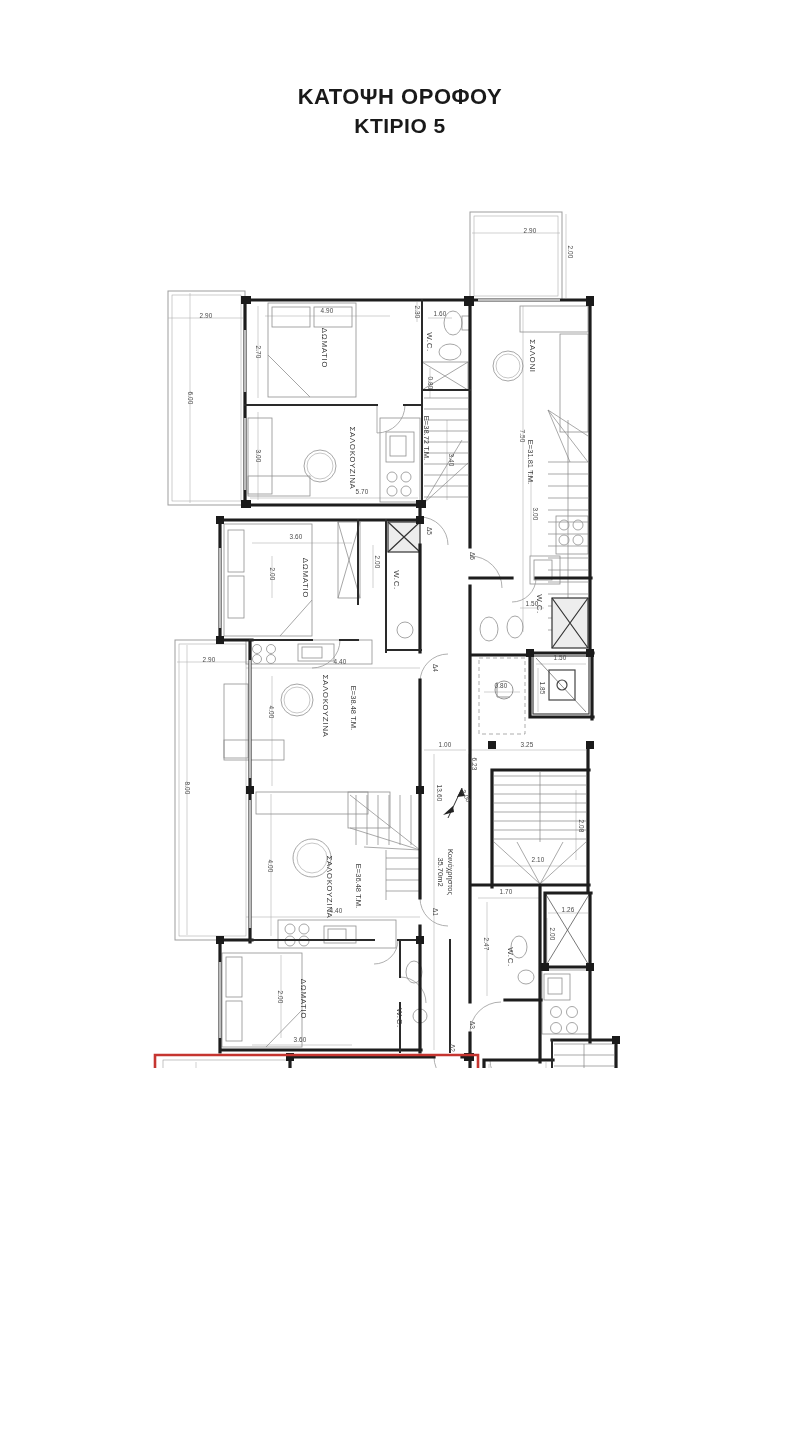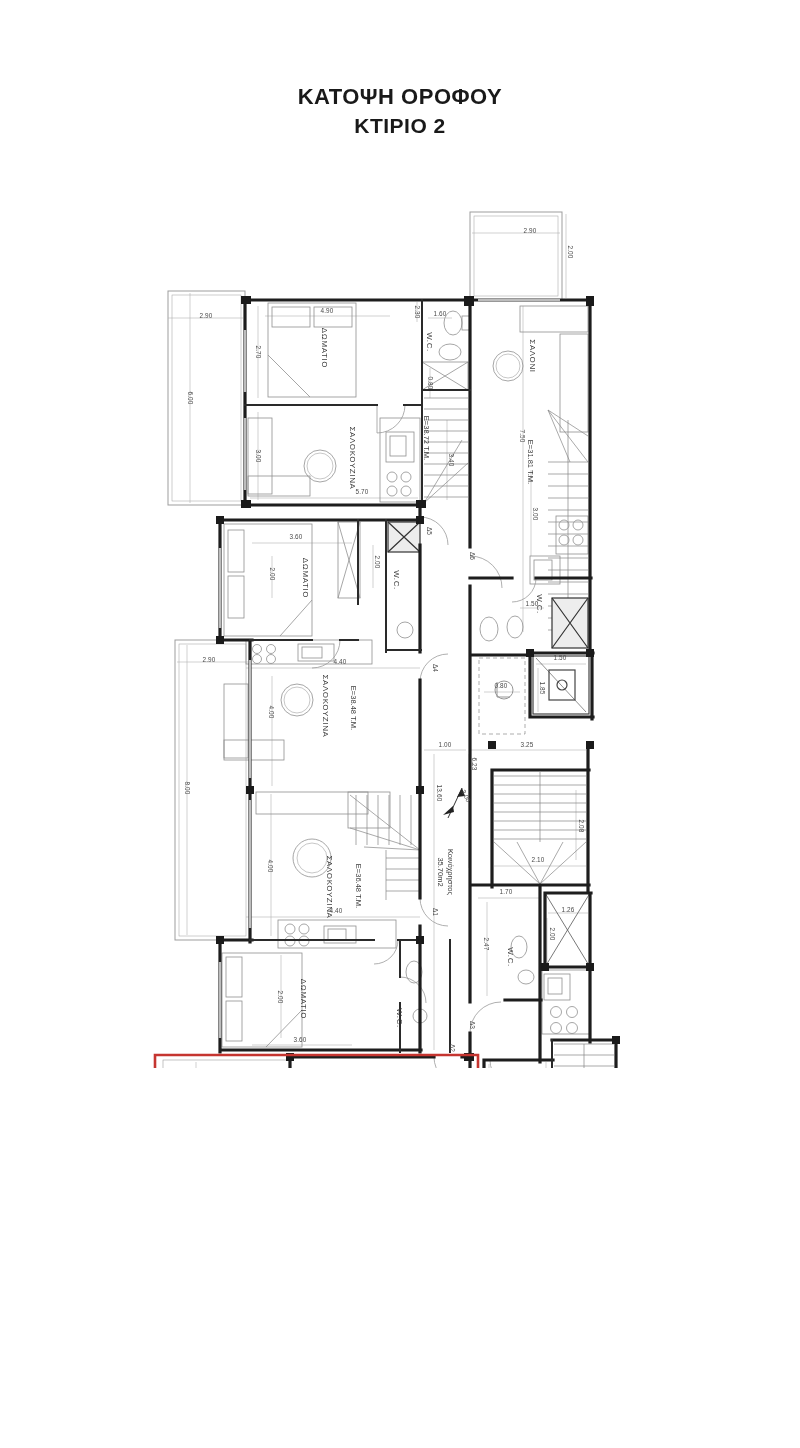--- a/index.html
+++ b/index.html
@@ -16,21 +16,21 @@
   .door{font-size:6.5px;fill:#474747;}
   .dim{font-size:6.4px;fill:#4a4a4a;letter-spacing:.2px;}
 </style>
 </head>
 <body>
 
 <div class="canvas">
 
   <div class="title-block">
     <div class="title-line1">ΚΑΤΟΨΗ ΟΡΟΦΟΥ</div>
-    <div class="title-line2">ΚΤΙΡΙΟ 2</div>
+    <div class="title-line2">ΚΤΙΡΙΟ 5</div>
   </div>
 
   <svg id="plan" width="800" height="1448" viewBox="0 0 800 1448" xmlns="http://www.w3.org/2000/svg">
 
     <g stroke="#9d9d9d" fill="none" stroke-width="1">
       <rect x="168" y="291" width="77" height="214"></rect>
         <rect x="172" y="295" width="69" height="206" stroke-width=".5"></rect>
       <rect x="470" y="212" width="92" height="88"></rect>
         <rect x="474" y="216" width="84" height="80" stroke-width=".5"></rect>
       <rect x="175" y="640" width="75" height="300"></rect>

